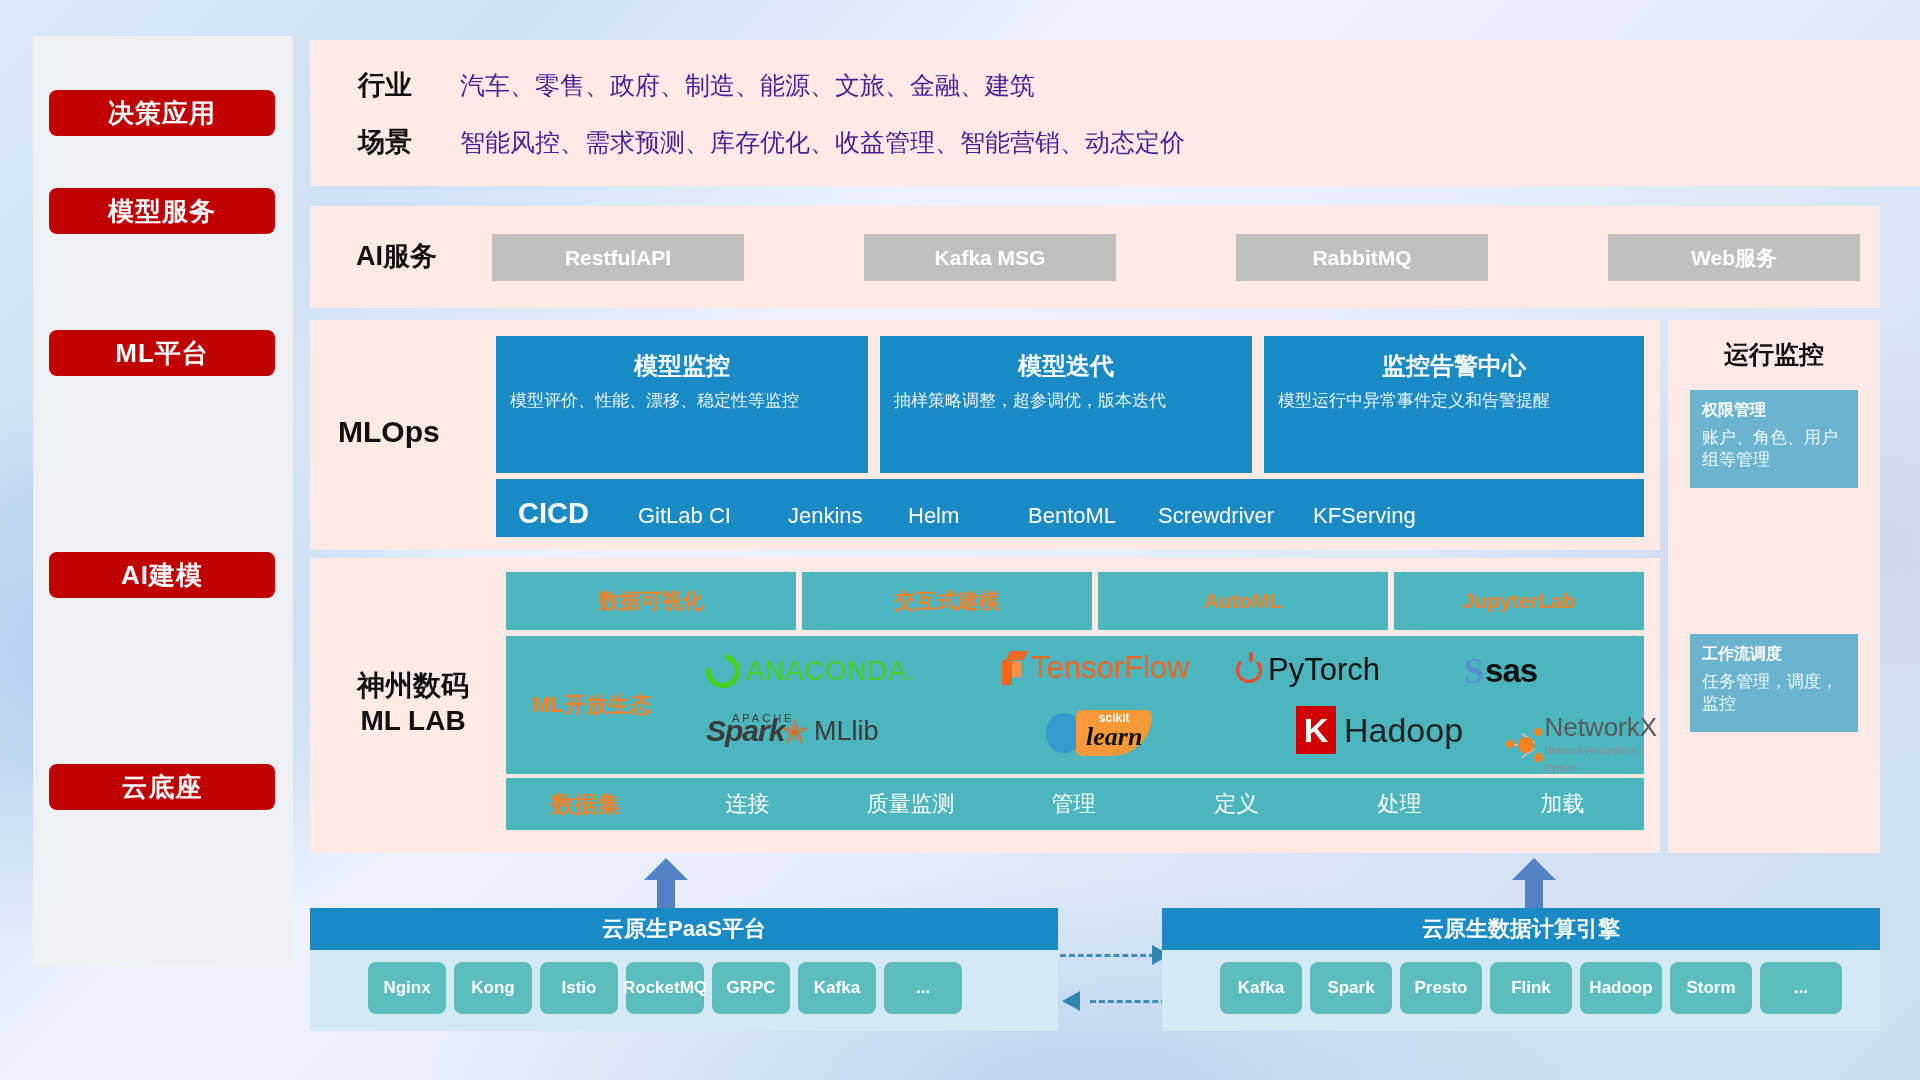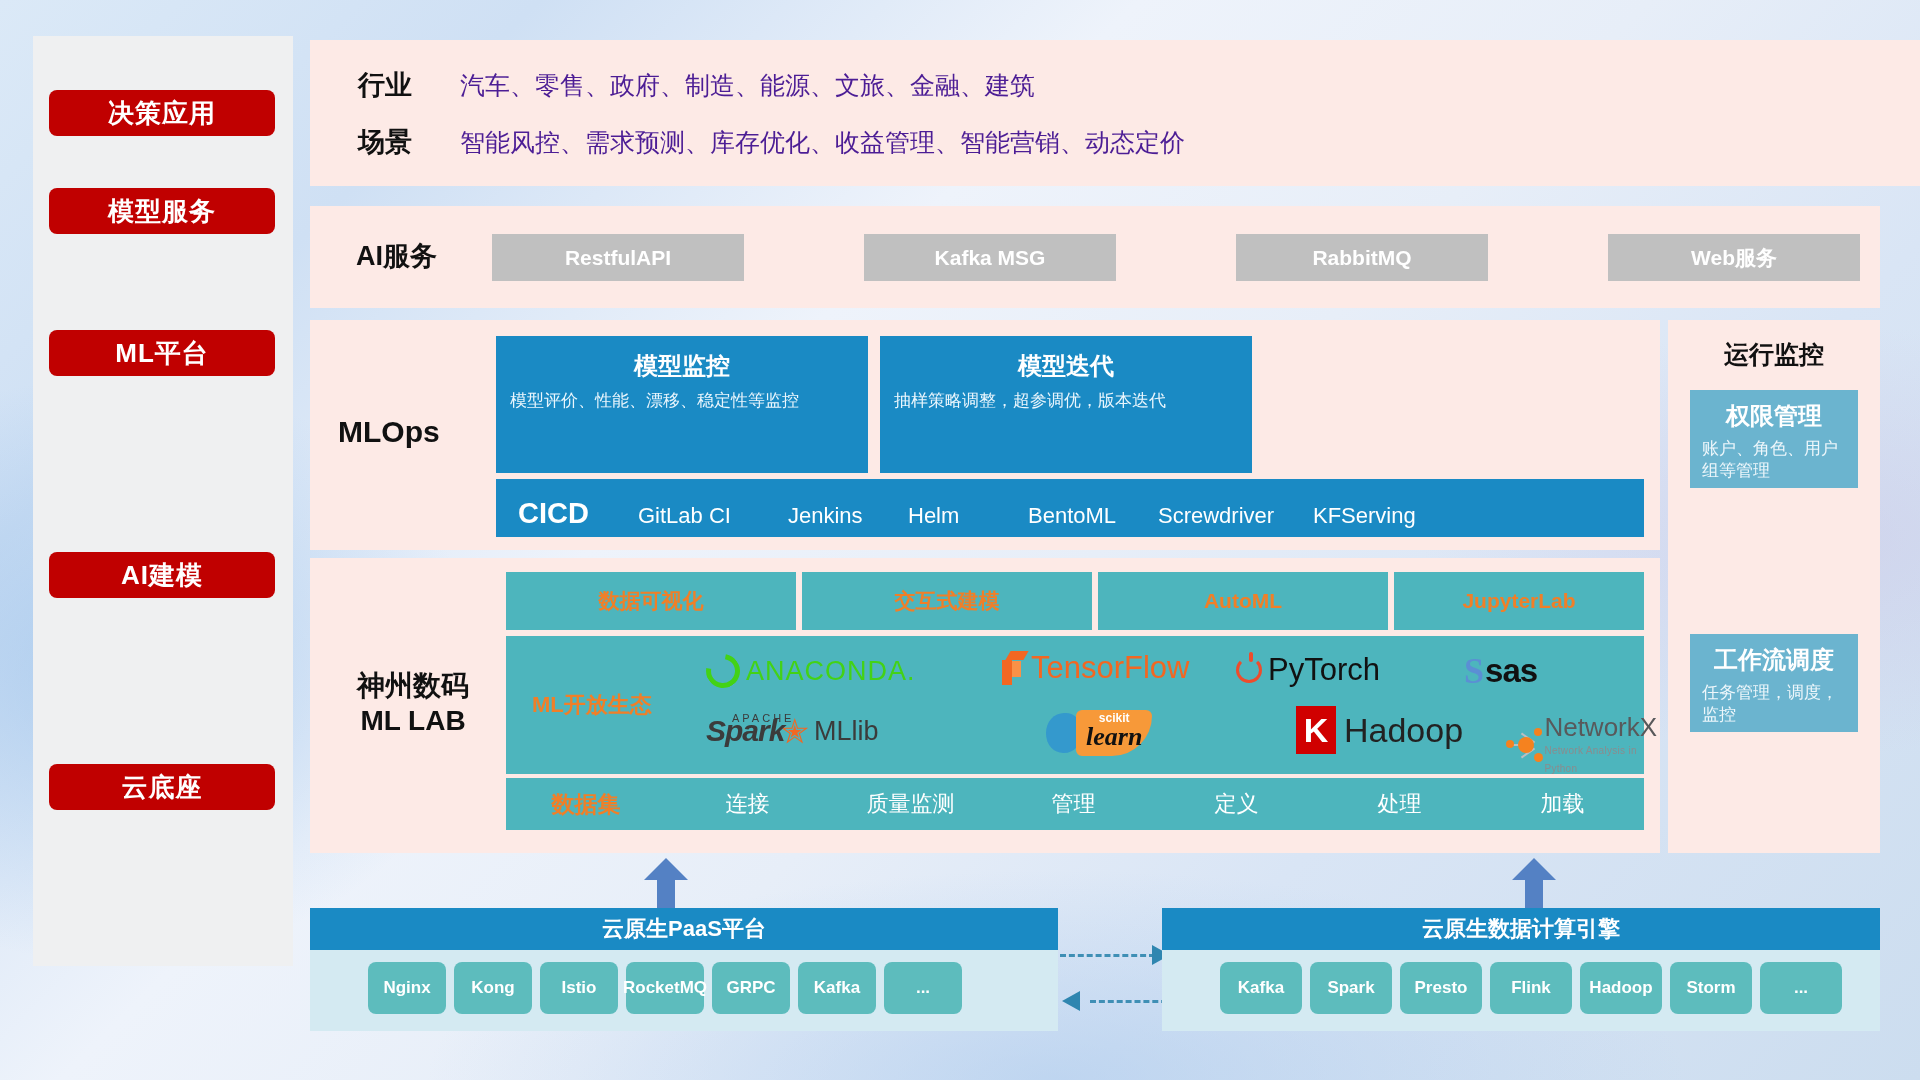--- a/index.html
+++ b/index.html
@@ -80,21 +80,21 @@
   .keras-txt{color:#222;font-size:34px;margin-left:8px;}
   .nx-mark{width:38px;height:34px;position:relative;margin-right:4px;}
   .nx-mark b{position:absolute;background:#f5821f;border-radius:50%;display:block;}
   .nx-mark u{position:absolute;background:#bcbec0;display:block;height:2px;}
   .nx-txt{color:#58595b;font-size:26px;line-height:1;}
   .nx-sub{color:#8a8c8e;font-size:10px;letter-spacing:.3px;}
 
   
   .mon-title{position:absolute;color:#111;font-size:25px;font-weight:bold;text-align:center;}
   .mon-card{position:absolute;background:#6bb4cf;color:#fff;box-sizing:border-box;padding:8px 12px;}
-  .mon-card h5{margin:2px 0 6px 0;font-size:24px;text-align:center;font-weight:bold;}
+  .mon-card h5{margin:2px 0 6px 0;font-size:16px;text-align:left;font-weight:bold;}
   .mon-card p{margin:0;font-size:17px;line-height:1.3;color:#eef7fb;}
 
   
   .cloud-body{position:absolute;background:#d4eaf2;}
   .cloud-hd{position:absolute;background:#1a8ac4;color:#fff;font-size:22px;font-weight:bold;
     display:flex;align-items:center;justify-content:center;}
   .cchip{position:absolute;background:#5dbcbd;border-radius:8px;color:#fff;font-size:17px;font-weight:bold;
     display:flex;align-items:center;justify-content:center;text-align:center;line-height:1.1;margin-left:42px;}
   .up-arrow{position:absolute;width:44px;height:52px;}
   .dashed{position:absolute;height:0;border-top:3px dashed #3f8fb5;}
@@ -132,20 +132,24 @@
   <div class="panel" style="left:310px;top:320px;width:1350px;height:230px;">
     <div class="row-label" style="left:28px;top:95px;font-size:30px;">MLOps</div>
 
     <div class="ops-card" style="left:570px;top:16px;width:372px;height:137px;">
       <h4>模型迭代</h4>
       <p>抽样策略调整，超参调优，版本迭代</p>
     </div>
     <div class="ops-card" style="left:186px;top:16px;width:372px;height:137px;">
       <h4>模型监控</h4>
       <p>模型评价、性能、漂移、稳定性等监控</p>
+    </div>
+    <div class="ops-card" style="left:954px;top:16px;width:380px;height:137px;">
+      <h4>监控告警中心</h4>
+      <p>模型运行中异常事件定义和告警提醒</p>
     </div>
 
     <div class="cicd" style="left:186px;top:159px;width:1148px;height:58px;">
       <span class="lead">CICD</span>
       <span class="tool" style="width:150px;">GitLab CI</span>
       <span class="tool" style="width:120px;">Jenkins</span>
       <span class="tool" style="width:120px;">Helm</span>
       <span class="tool" style="width:130px;">BentoML</span>
       <span class="tool" style="width:155px;">Screwdriver</span>
       <span class="tool" style="width:130px;">KFServing</span>

